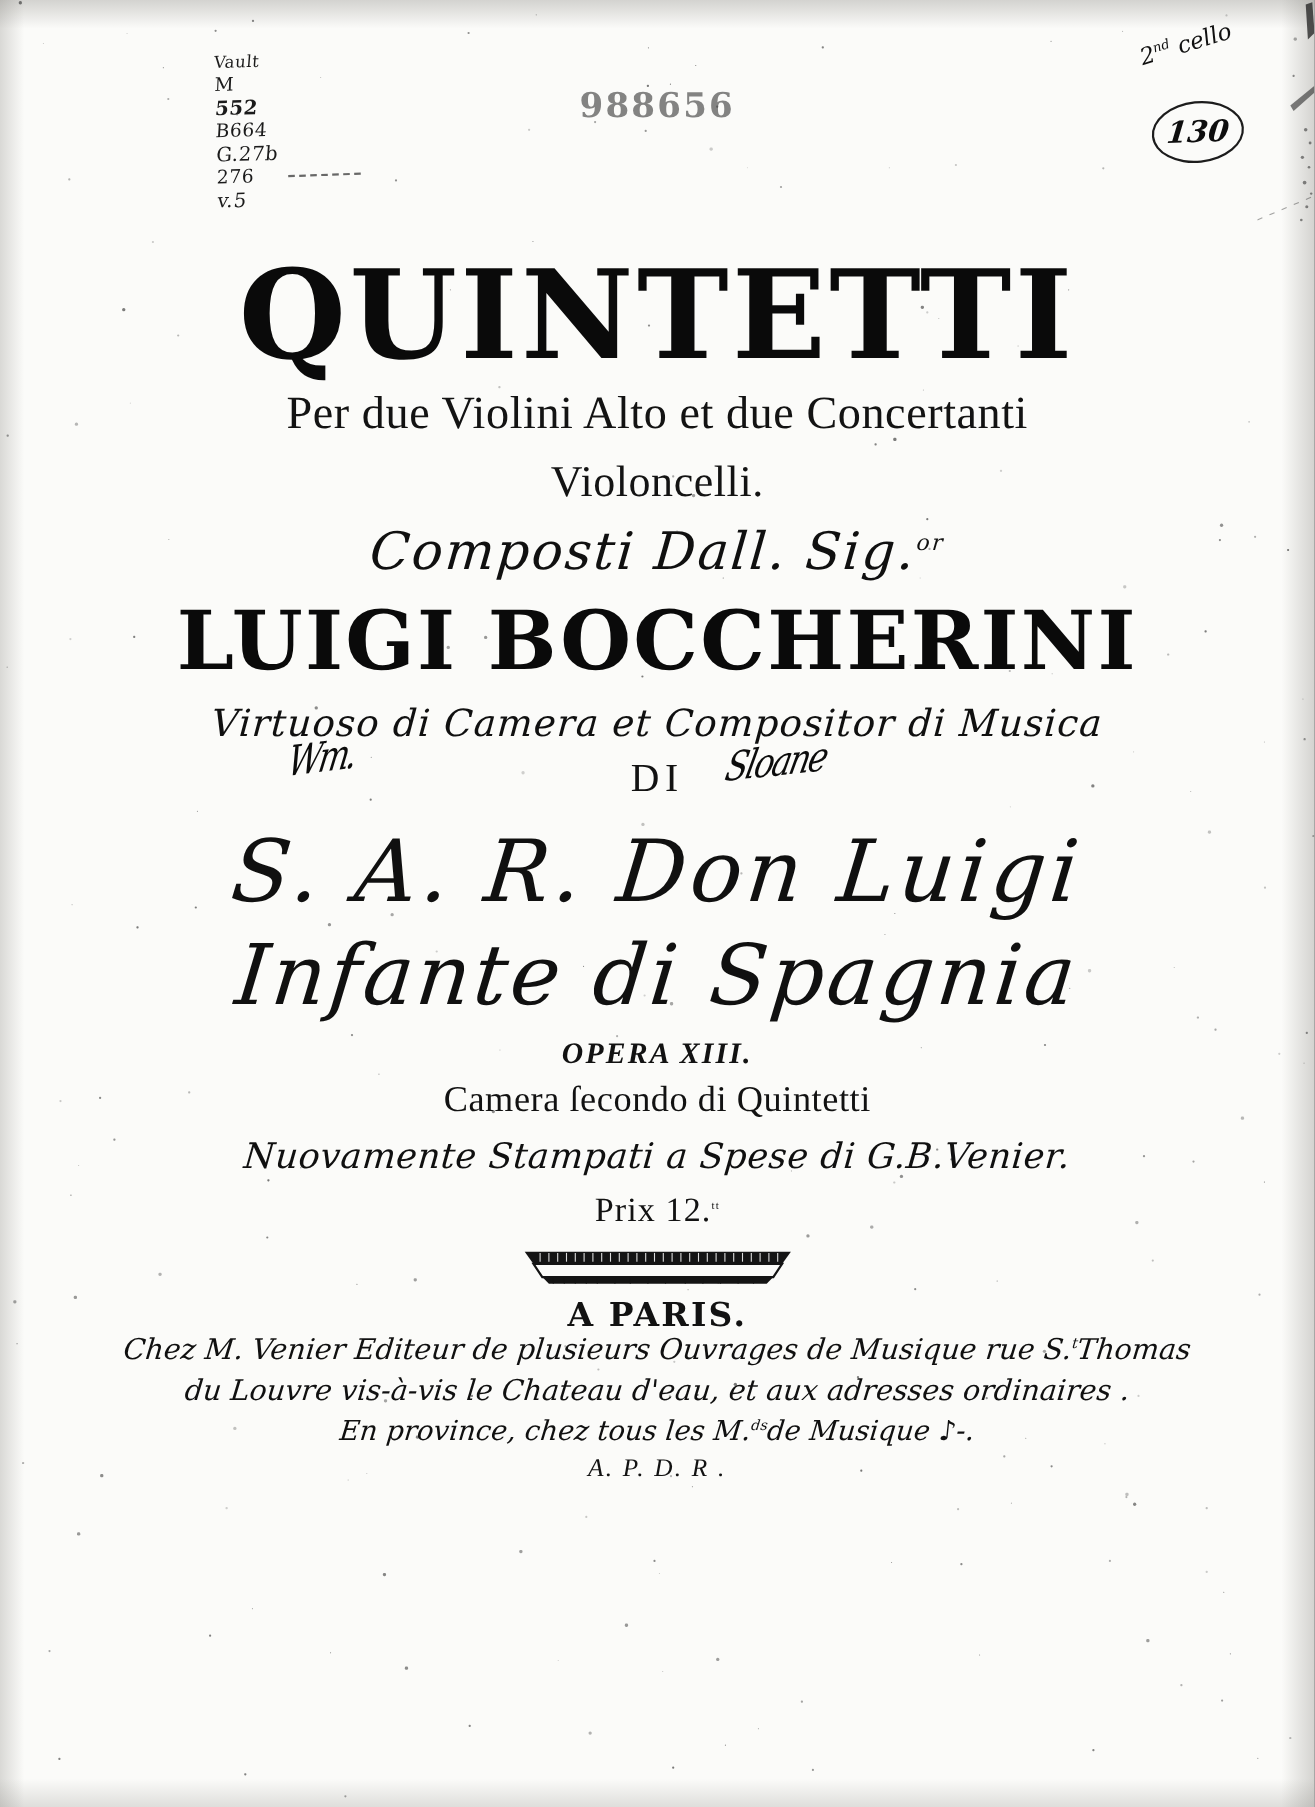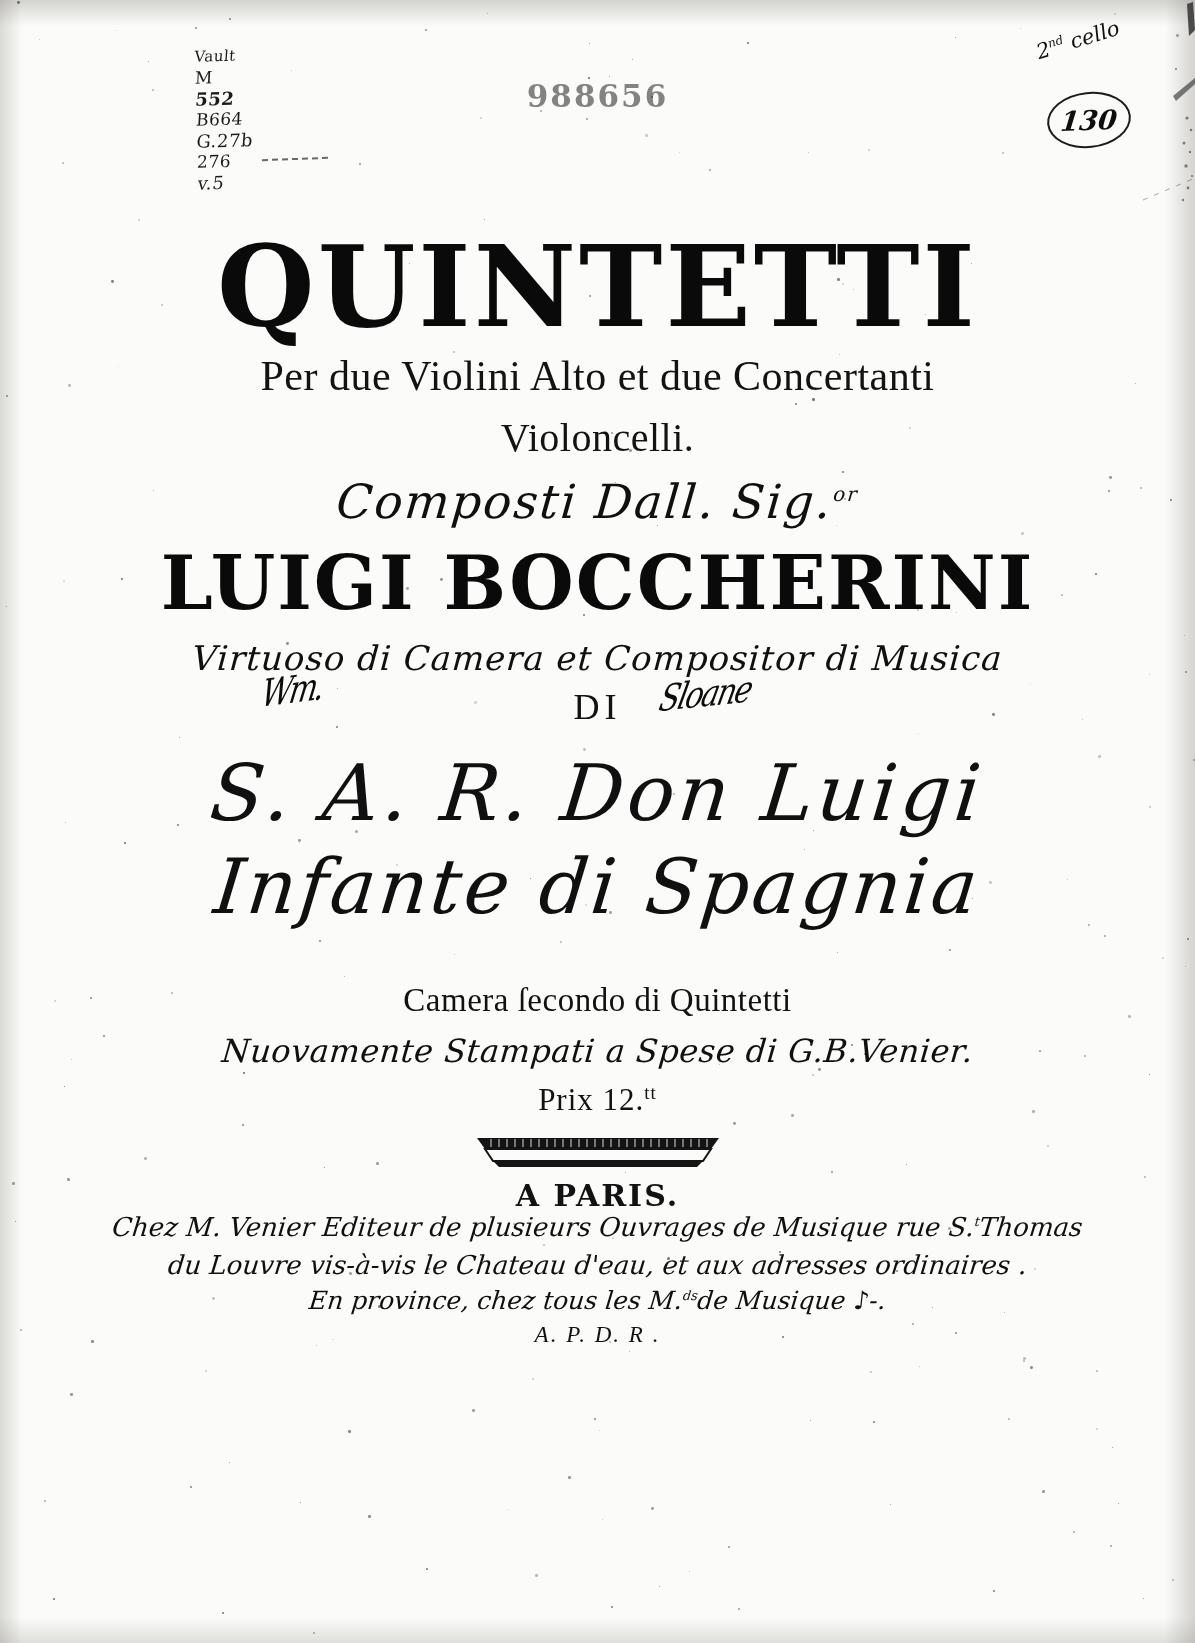--- a/index.html
+++ b/index.html
@@ -284,21 +284,21 @@
     font-size: 32px;
     letter-spacing: .5px;
     transform: skewX(-5deg);
   }
   #t-prix {
     top: 1082px;
     font-family: "Liberation Serif", serif;
     font-size: 31px;
     letter-spacing: 1px;
   }
-  #t-prix sup { font-size: 19px; }
+  #t-prix sup { font-size: 10px; }
 
   
   #ornament {
     position: absolute;
     left: 50%;
     top: 1136px;
     transform: translateX(-50%);
     z-index: 4;
   }
 
@@ -389,20 +389,21 @@
   <div class="line engraved" id="t-boccherini">LUIGI BOCCHERINI</div>
   <div class="line script" id="t-virtuoso">Virtuoso di Camera et Compositor di Musica</div>
   <div class="line" id="t-di">DI</div>
 
   <div class="sig" id="sig-left">Wm.</div>
   <div class="sig" id="sig-right">Sloane</div>
 
   <div class="line script" id="t-sar">S. A. R. Don Luigi</div>
   <div class="line script" id="t-infante">Infante di Spagnia</div>
 
+  <div class="line" id="t-opera">OPERA XIII.</div>
   <div class="line" id="t-libro">Camera ſecondo di Quintetti</div>
   <div class="line script" id="t-nuovamente">Nuovamente Stampati a Spese di G.B.Venier.</div>
 
   <div class="line" id="t-prix">
     <span>Prix 12.</span><sup>tt</sup>
   </div>
 
   <svg id="ornament" width="250" height="34" viewBox="0 0 250 34">
     <path d="M4 2 L246 2 L238 13 L12 13 Z" fill="#141414"></path>
     <path d="M12 13 L238 13 L230 25 L20 25 Z" fill="none" stroke="#141414" stroke-width="2"></path>

